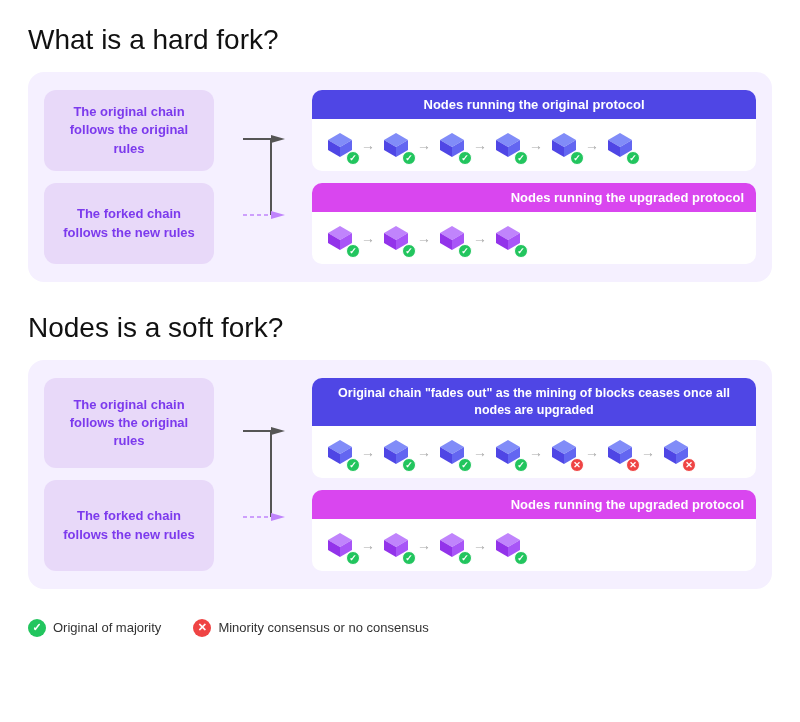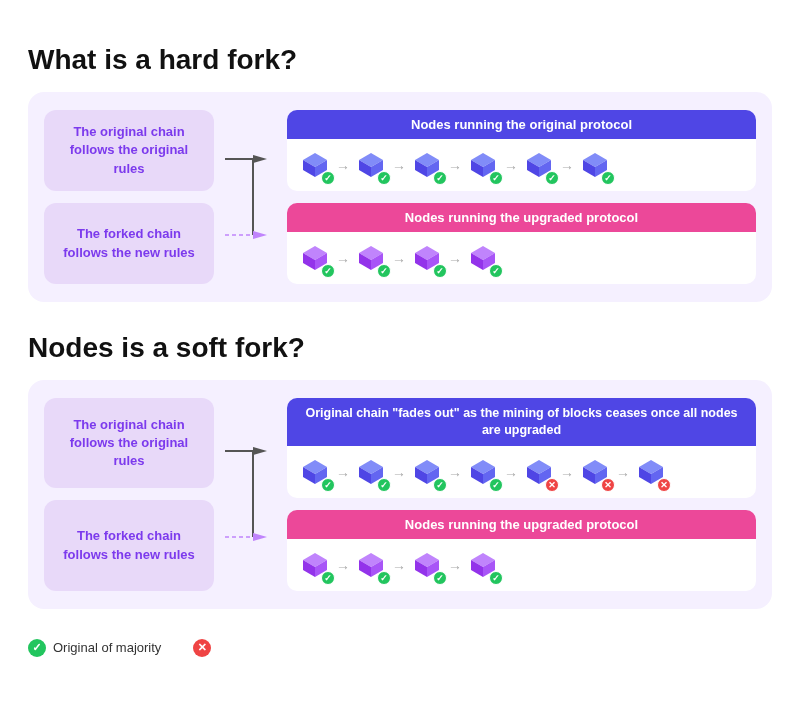--- a/index.html
+++ b/index.html
@@ -6,34 +6,33 @@
     body {
       font-family: -apple-system, BlinkMacSystemFont, 'Segoe UI', sans-serif;
       background: #fff;
       width: 800px;
       min-height: 722px;
       padding: 24px 28px;
       color: #1a1a2e;
     }
     h2 {
       font-size: 28px;
-      font-weight: 700;
+      font-weight: 400;
       margin-bottom: 16px;
       color: #111;
-      margin-top: 20px;
     }
     .section {
       margin-bottom: 30px;
     }
     .diagram-area {
       background: #f5f0ff;
       border-radius: 16px;
       padding: 18px 16px;
       display: flex;
-      gap: 6px;
+      gap: 24px;
       align-items: stretch;
     }
     .left-labels {
       display: flex;
       flex-direction: column;
       gap: 12px;
       min-width: 170px;
       max-width: 170px;
     }
     .label-box {
@@ -54,32 +53,31 @@
       flex: 1;
       display: flex;
       flex-direction: column;
       gap: 12px;
       position: relative;
     }
     .chain-group {
       display: flex;
       flex-direction: column;
       gap: 0;
-      margin-left: 11px;
     }
     .chain-header {
       border-radius: 10px 10px 0 0;
       padding: 7px 12px;
       font-size: 13px;
       font-weight: 700;
       color: #fff;
       text-align: center;
     }
     .chain-header.blue { background: #4f46e5; }
-    .chain-header.purple { background: #ec4899; }
+    .chain-header.purple { background: #d946ef; text-align: right; }
     .chain-body {
       background: #fff;
       border-radius: 0 0 10px 10px;
       padding: 10px 12px;
       display: flex;
       align-items: center;
       gap: 4px;
       flex-wrap: wrap;
     }
     
@@ -425,16 +423,17 @@
     </div>
   </div>
 
   <div class="legend">
     <div class="legend-item">
       <div class="legend-badge green">✓</div>
       <span>Original of majority</span>
     </div>
     <div class="legend-item">
       <div class="legend-badge red">✕</div>
+      <span>Minority consensus or no consensus</span>
     </div>
   </div>
 
 </div>
 
 </body></html>

